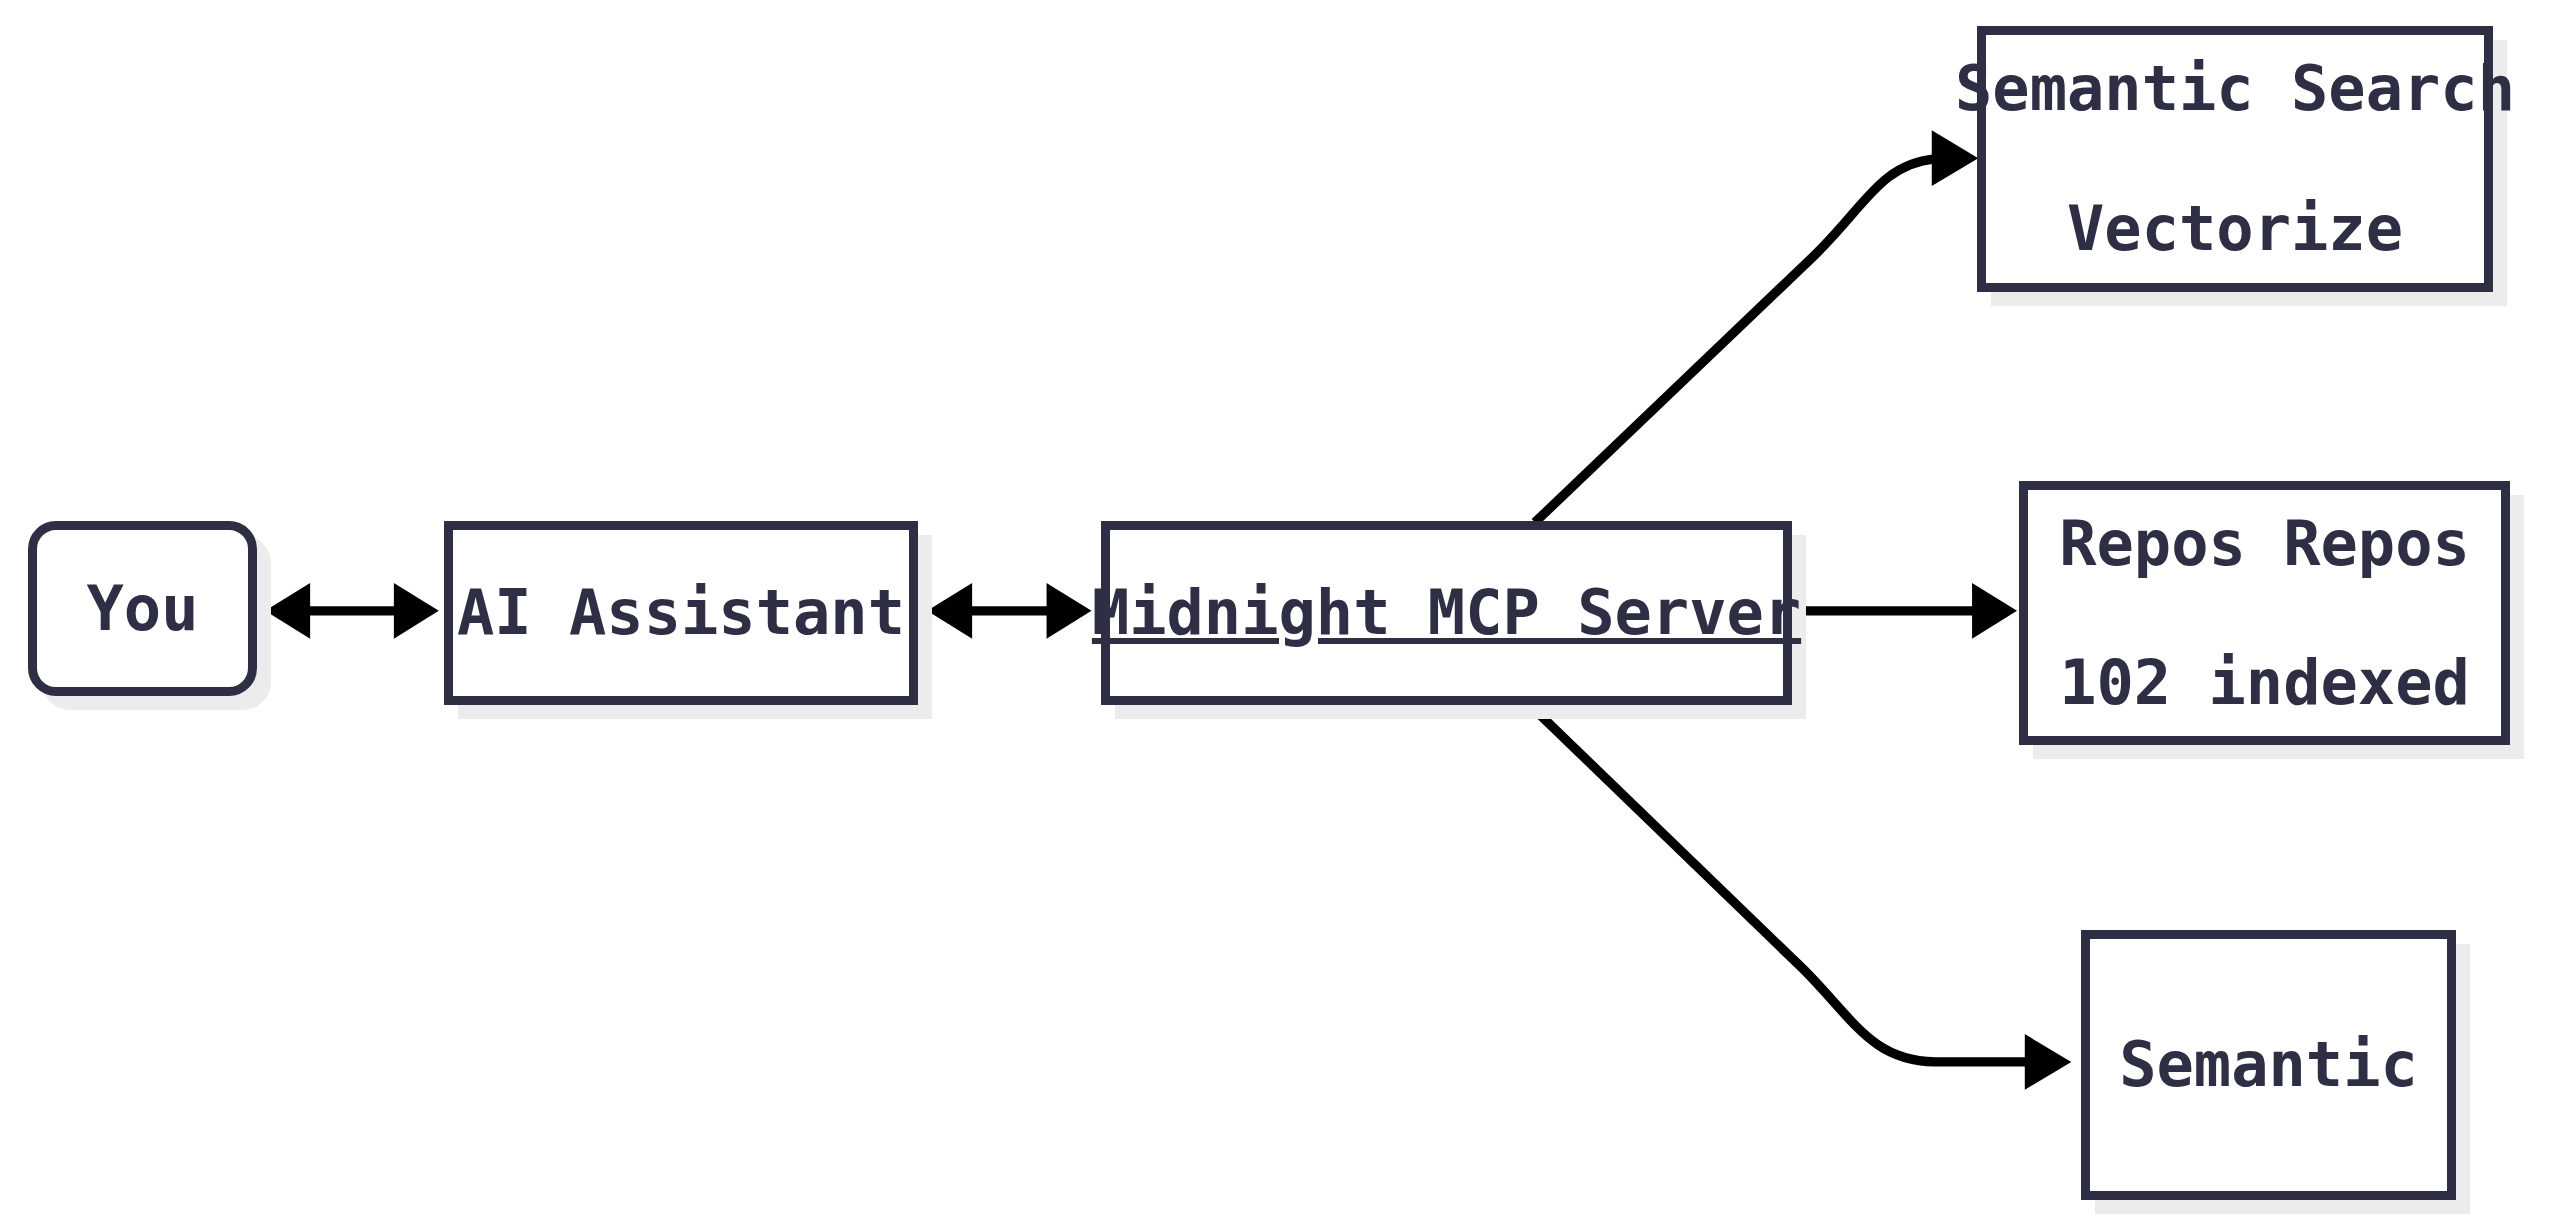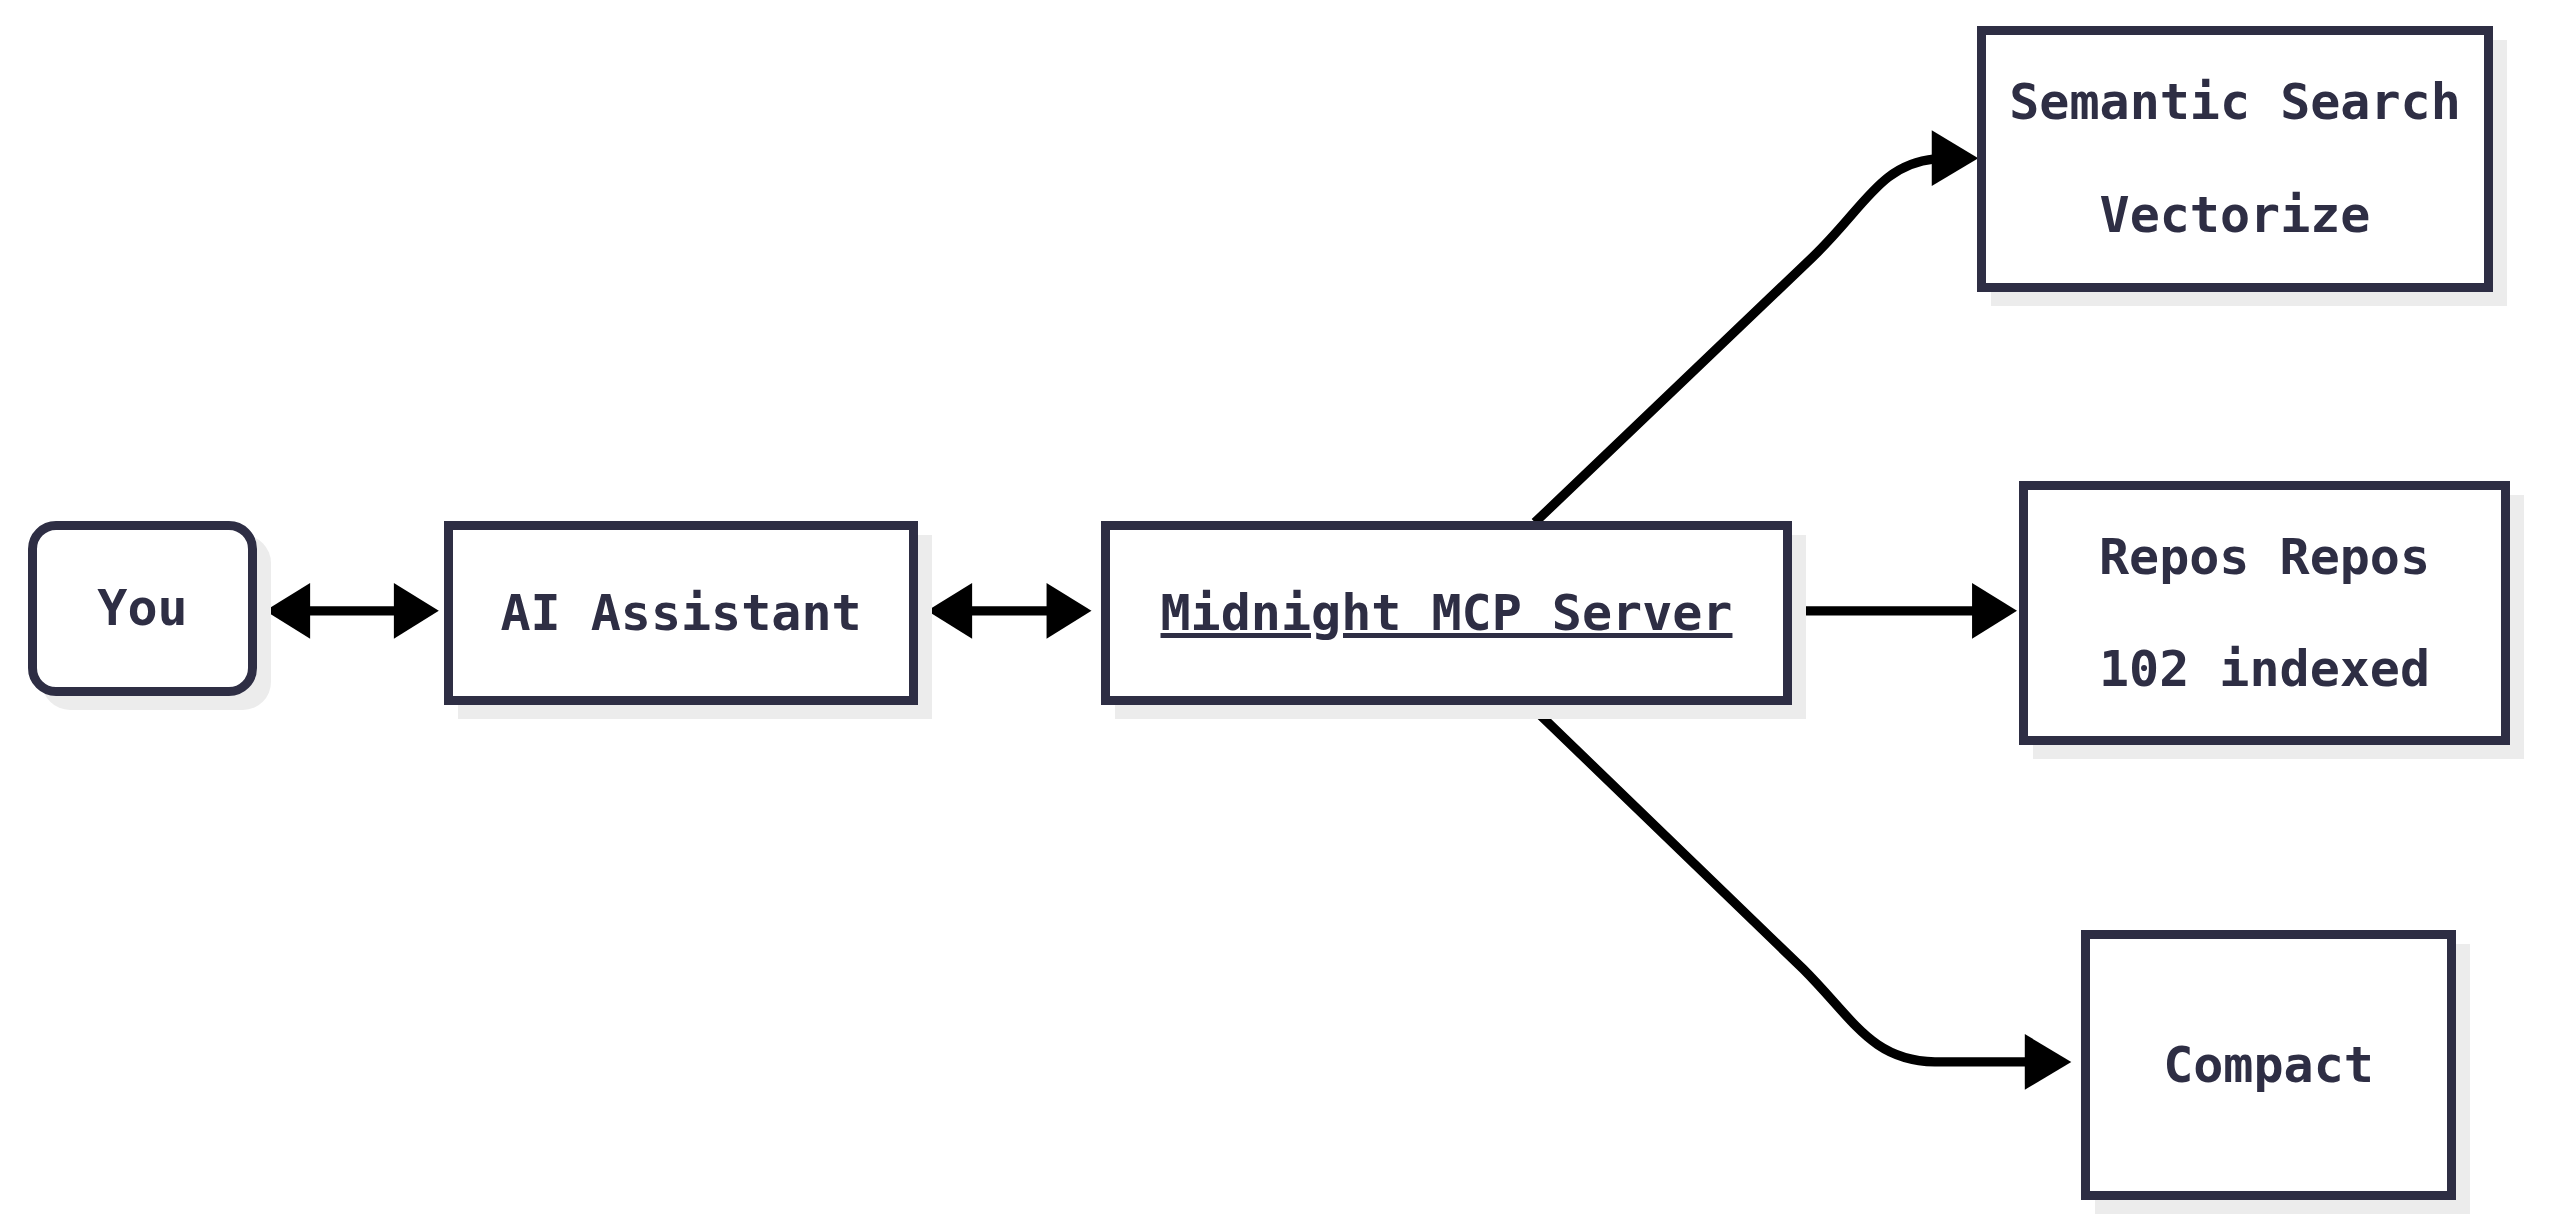--- a/index.html
+++ b/index.html
@@ -36,21 +36,21 @@
     box-sizing: border-box;
     background: #ffffff;
     border: 9.3px solid #2e2e44;
     box-shadow: 14px 14px 0 0 #ececec;
     display: flex;
     flex-direction: column;
     justify-content: center;
     align-items: center;
     text-align: center;
     color: #2e2e44;
-    font-size: 50px;
+    font-size: 62px;
     font-weight: 600;
     line-height: 2.25;
     white-space: nowrap;
   }
   .node .line {
     display: block;
   }
   .node-you              { left: 28px;   top: 521px;  width: 229px; height: 175px; border-radius: 28px; }
   .node-ai-assistant     { left: 444px;  top: 521px;  width: 474px; height: 184px; }
   .node-mcp-server       { left: 1101px; top: 521px;  width: 691px; height: 184px; text-decoration: underline; }
@@ -109,17 +109,17 @@
     <div class="line">Semantic Search</div>
     <div class="line">Vectorize</div>
   </div>
 
   <div class="node node-github-repos">
     <div class="line">Repos Repos</div>
     <div class="line">102 indexed</div>
   </div>
 
   <div class="node node-compact-compiler">
-    <div class="line">Compact</div>
+    <div class="line">Semantic</div>
   </div>
 
 </div>
 
 
 </body></html>

